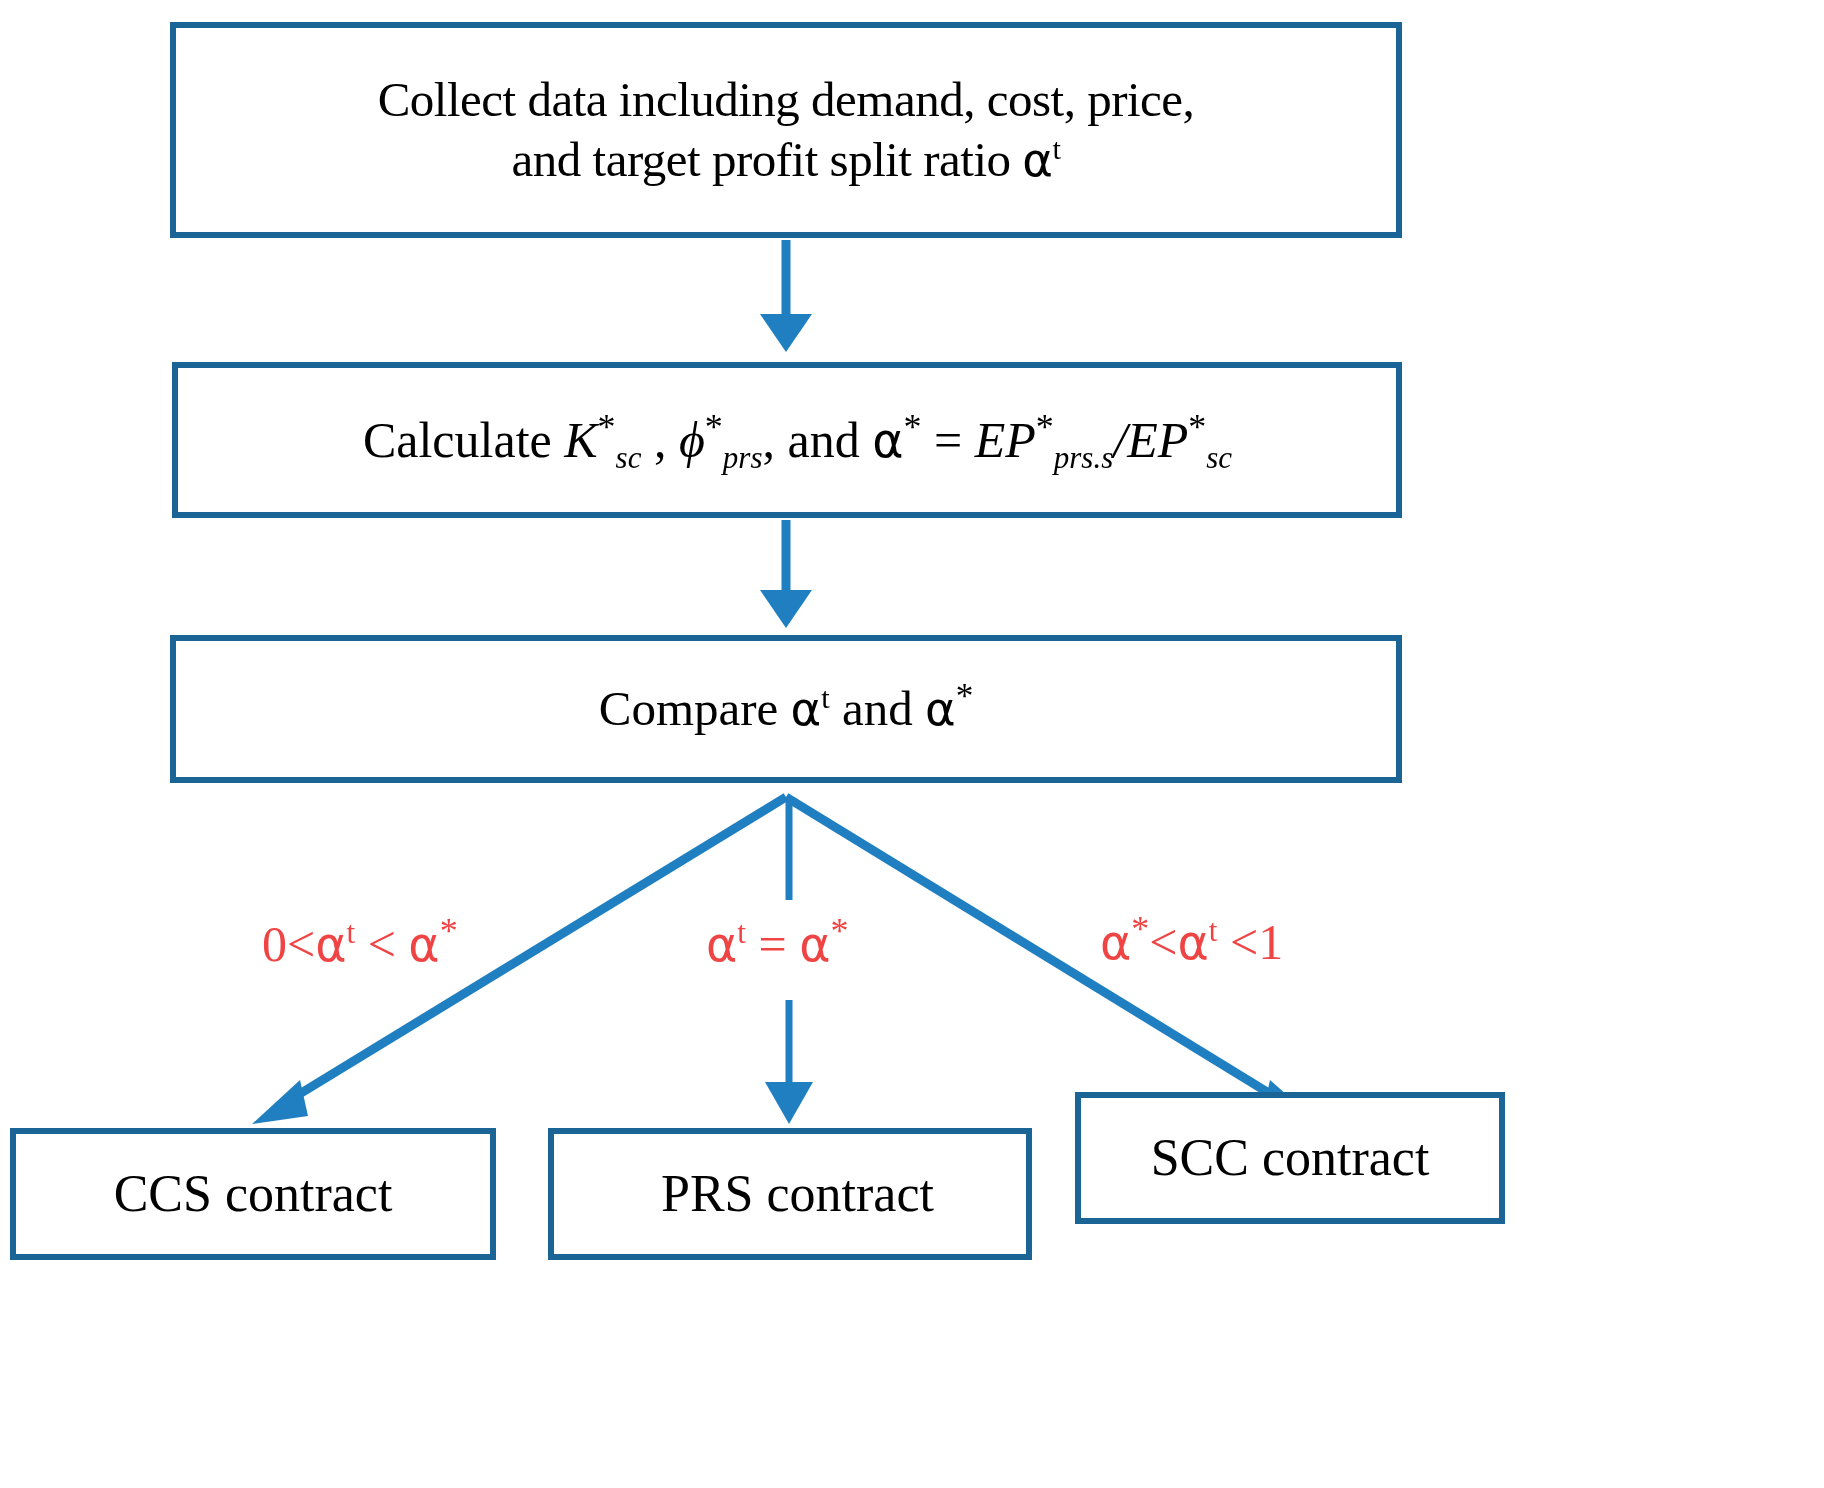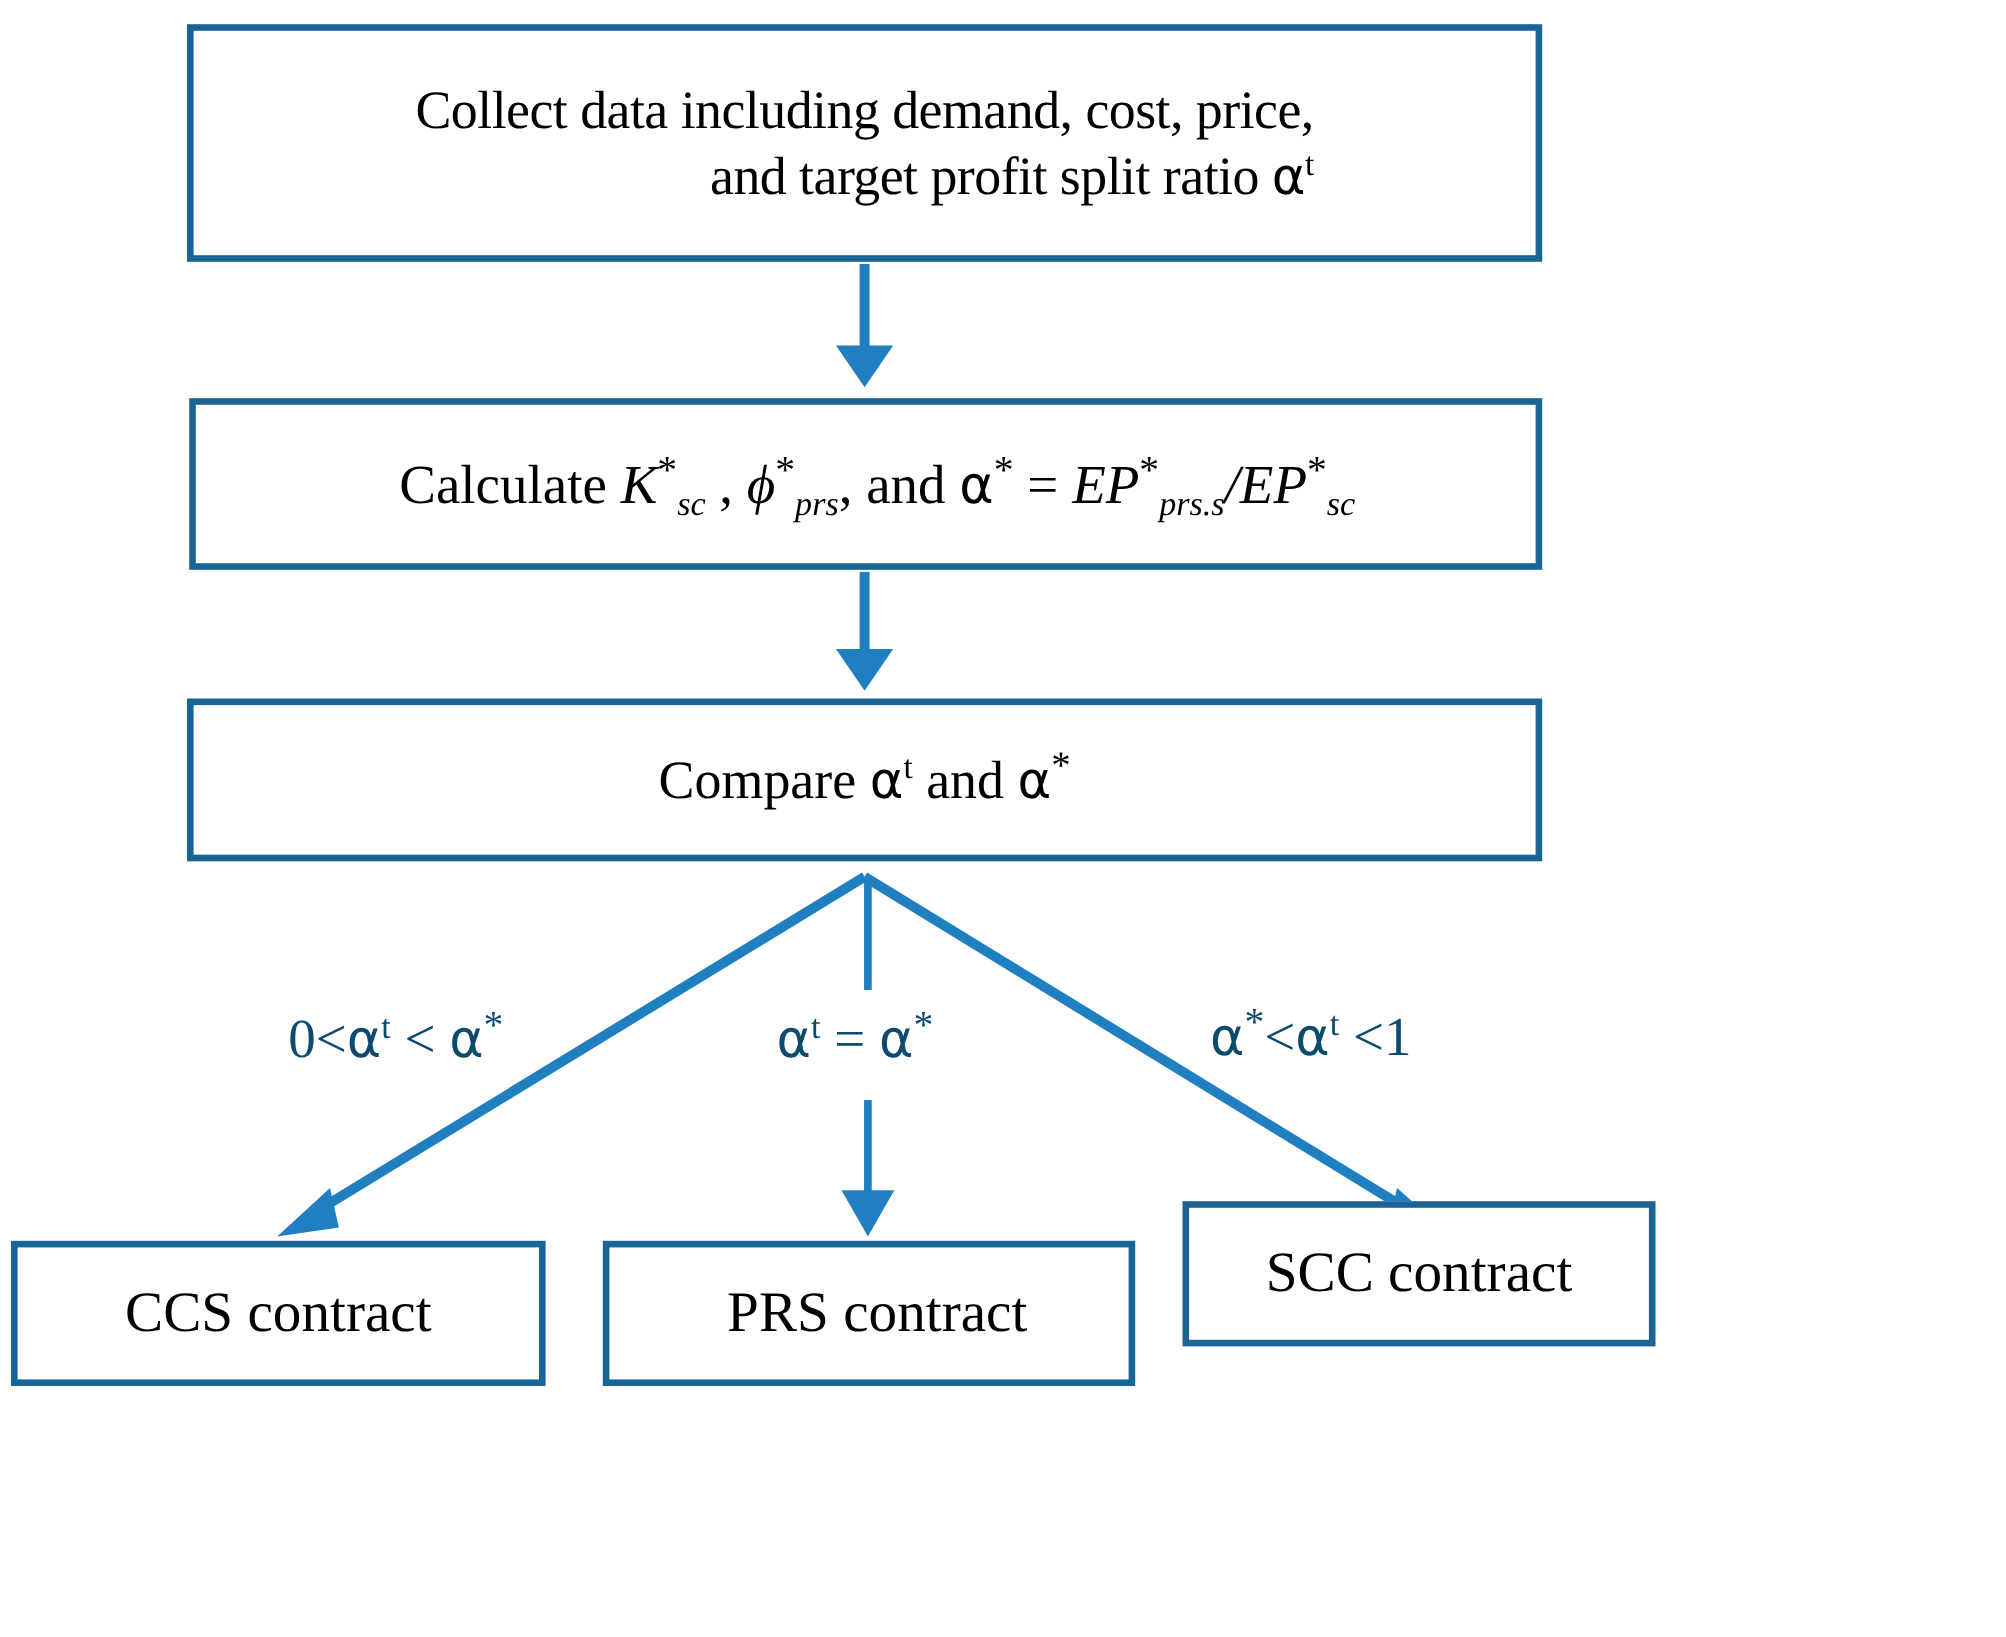--- a/index.html
+++ b/index.html
@@ -53,40 +53,40 @@
     left: 548px;  top: 1128px;
     width: 484px; height: 132px;
     font-size: 52px;
     padding-left: 15px;
   }
   #box-scc {
     left: 1075px;  top: 1092px;
     width: 430px; height: 132px;
     font-size: 52px;
   }
-  .boxtext { display: block; padding: 0 18px; white-space: pre-line; text-align: right; }
+  .boxtext { display: block; padding: 0 18px; white-space: pre-line; }
 
   
   .mi { font-style: italic; }
   .sup { font-size: 0.62em; vertical-align: super; line-height: 0; }
   .sub { font-size: 0.62em; vertical-align: sub; line-height: 0; font-style: italic; }
   .supstar { font-size: 0.72em; vertical-align: super; line-height: 0; }
   .gk { font-family: "DejaVu Sans", sans-serif; font-size: 0.95em; }
 
   
   #wires {
     position: absolute;
     left: 0; top: 0;
     width: 1824px; height: 1488px;
     pointer-events: none;
   }
 
   .edge-label {
     position: absolute;
-    color: #0c4a6e;
+    color: #ef4444;
     font-size: 50px;
     white-space: nowrap;
   }
   #label-left   { left: 262px; top: 915px; }
   #label-mid    { left: 706px; top: 915px; }
   #label-right  { left: 1100px; top: 913px; }
 </style>
 </head>
 <body>
 

